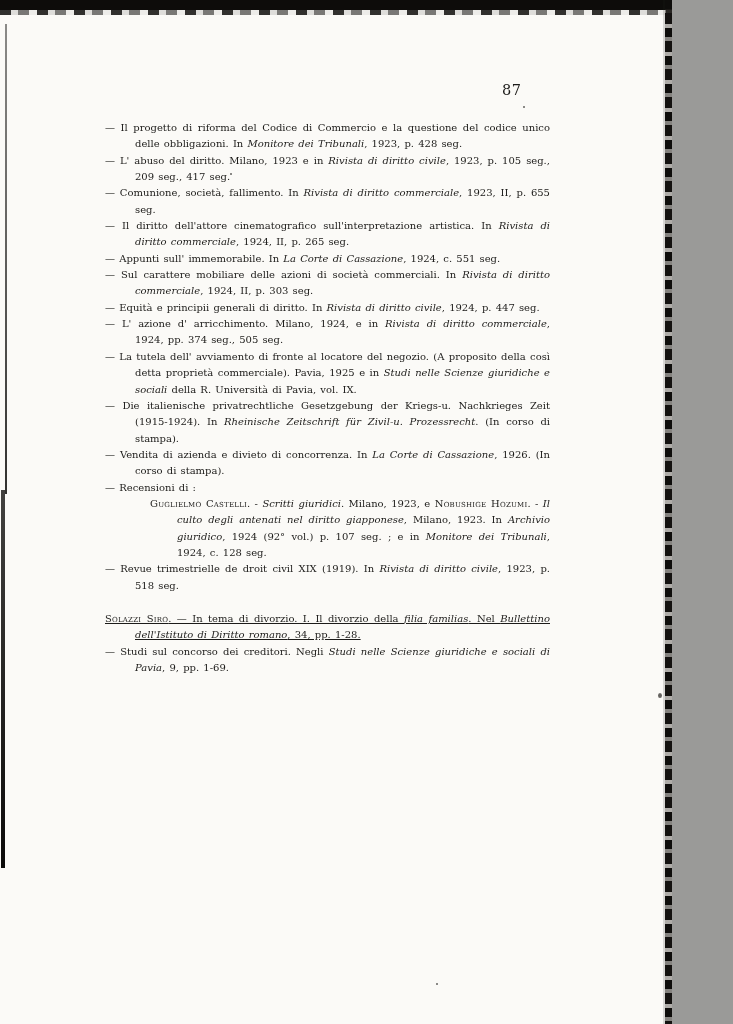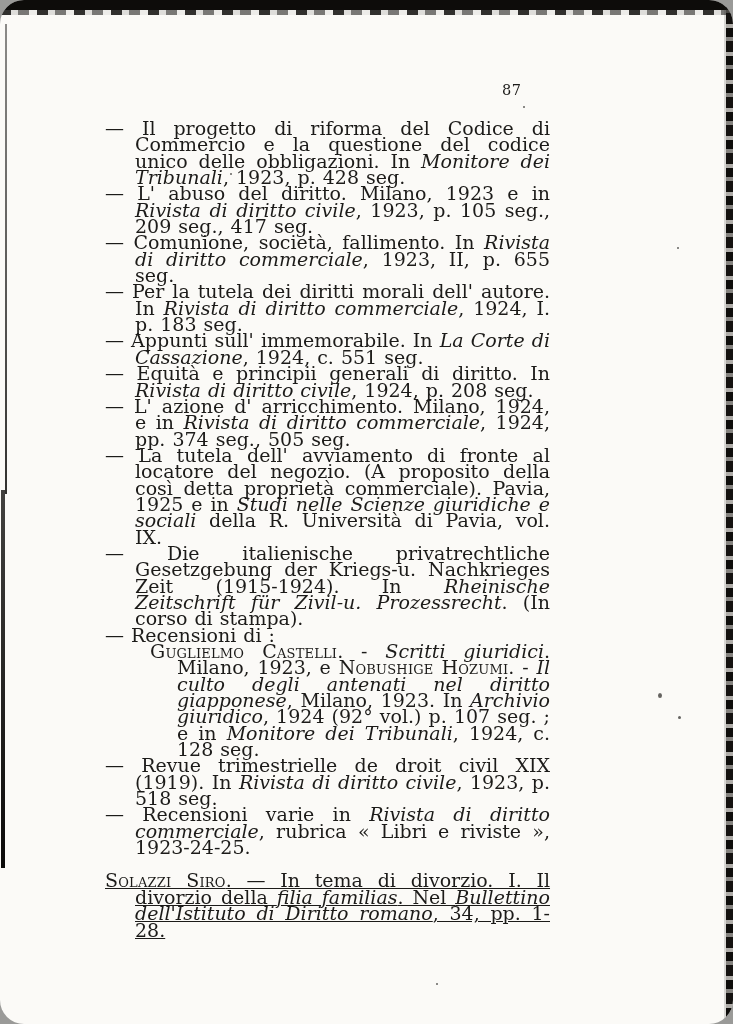--- a/index.html
+++ b/index.html
@@ -1,20 +1,20 @@
 <!DOCTYPE html>
 <html><head>
 <meta charset="utf-8">
 <title>Scanned bibliography page</title>
 <style>
   html,body{margin:0;padding:0;}
   body{background:#9a9a98;font-family:"DejaVu Serif",serif;}
   #scan{
-    position:relative;width:733px;height:1024px;overflow:hidden;
-    background:#fbfaf7;color:#1c1b19;border-radius:24px;
+    position:relative;width:672px;height:1024px;overflow:hidden;
+    background:#fbfaf7;color:#1c1b19;
   }
   
   .top-band{position:absolute;top:0;left:0;width:100%;height:10px;background:#0d0c0a;}
   .top-fray{position:absolute;top:10px;left:0;width:100%;height:5px;
     background:repeating-linear-gradient(90deg,
       rgba(13,12,10,.85) 0 11px, rgba(13,12,10,.12) 11px 18px,
       rgba(13,12,10,.55) 18px 29px, rgba(13,12,10,.06) 29px 37px);}
   .right-strip{position:absolute;top:0;right:0;width:7px;height:100%;
     background:repeating-linear-gradient(180deg,
       #0e0d0b 0 9px, rgba(35,32,28,.55) 9px 13px,
@@ -22,21 +22,21 @@
   .right-strip-fade{position:absolute;top:0;right:7px;width:2px;height:100%;background:rgba(40,38,34,.16);}
   .left-line{position:absolute;left:5px;top:24px;width:2px;height:470px;
     background:linear-gradient(180deg, rgba(28,27,25,.5), rgba(28,27,25,.9));}
   .left-wedge{position:absolute;left:1px;top:490px;width:4px;height:378px;
     background:linear-gradient(180deg, rgba(20,19,17,.8), #0b0a09);}
   .speck{position:absolute;background:rgba(20,18,15,.65);border-radius:50%;}
   
   .page-number{position:absolute;left:502px;top:82px;font-size:14.5px;letter-spacing:.5px;}
   .textblock{
     position:absolute;left:105px;top:120px;width:445px;
-    font-size:19px;line-height:16.35px;text-align:justify;word-spacing:1px;
+    font-size:10px;line-height:16.35px;text-align:justify;word-spacing:1px;
   }
   .entry{margin:0;padding-left:30px;text-indent:-30px;}
   .entry.sub{margin-left:45px;padding-left:27px;text-indent:-27px;}
   .entry.gap{margin-top:17px;text-decoration:underline;}
   .it{font-style:italic;}
   .sc{font-variant:small-caps;letter-spacing:.2px;margin-top:28px;}
 </style>
 </head>
 <body>
 
@@ -55,26 +55,28 @@
   <div class="speck" style="left:436px;top:983px;width:2px;height:2px;"></div>
   <div class="speck" style="left:230px;top:173px;width:2px;height:2px;"></div>
   <div class="speck" style="left:678px;top:716px;width:3px;height:3px;"></div>
 
   <div class="page-number">87</div>
 
   <div class="textblock">
       <p class="entry"><span class="marker">— </span><span class="n">Il progetto di riforma del Codice di Commercio e la questione del codice unico delle obbligazioni. In </span><span class="it">Monitore dei Tribunali</span><span class="n">, 1923, p. 428 seg.</span></p>
       <p class="entry"><span class="marker">— </span><span class="n">L' abuso del diritto. Milano, 1923 e in </span><span class="it">Rivista di diritto civile</span><span class="n">, 1923, p. 105 seg., 209 seg., 417 seg.</span></p>
       <p class="entry"><span class="marker">— </span><span class="n">Comunione, società, fallimento. In </span><span class="it">Rivista di diritto commerciale</span><span class="n">, 1923, II, p. 655 seg.</span></p>
-      <p class="entry"><span class="marker">— </span><span class="n">Per la tutela dei diritti morali dell' autore. In </span><span class="it">Rivista di diritto commerciale</span><span class="n">, 1924, I. p. 183 seg.</span></p>
+      <p class="entry"><span class="marker">— </span><span class="n">Il diritto dell'attore cinematografico sull'interpretazione artistica. In </span><span class="it">Rivista di diritto commerciale</span><span class="n">, 1924, II, p. 265 seg.</span></p>
       <p class="entry"><span class="marker">— </span><span class="n">Appunti sull' immemorabile. In </span><span class="it">La Corte di Cassazione</span><span class="n">, 1924, c. 551 seg.</span></p>
-      <p class="entry"><span class="marker">— </span><span class="n">Equità e principii generali di diritto. In </span><span class="it">Rivista di diritto civile</span><span class="n">, 1924, p. 208 seg.</span></p>
+      <p class="entry"><span class="marker">— </span><span class="n">Sul carattere mobiliare delle azioni di società commerciali. In </span><span class="it">Rivista di diritto commerciale</span><span class="n">, 1924, II, p. 303 seg.</span></p>
+      <p class="entry"><span class="marker">— </span><span class="n">Equità e principii generali di diritto. In </span><span class="it">Rivista di diritto civile</span><span class="n">, 1924, p. 447 seg.</span></p>
       <p class="entry"><span class="marker">— </span><span class="n">L' azione d' arricchimento. Milano, 1924, e in </span><span class="it">Rivista di diritto commerciale</span><span class="n">, 1924, pp. 374 seg., 505 seg.</span></p>
       <p class="entry"><span class="marker">— </span><span class="n">La tutela dell' avviamento di fronte al locatore del negozio. (A proposito della così detta proprietà commerciale). Pavia, 1925 e in </span><span class="it">Studi nelle Scienze giuridiche e sociali</span><span class="n"> della R. Università di Pavia, vol. IX.</span></p>
       <p class="entry"><span class="marker">— </span><span class="n">Die italienische privatrechtliche Gesetzgebung der Kriegs-u. Nachkrieges Zeit (1915-1924). In </span><span class="it">Rheinische Zeitschrift für Zivil-u. Prozessrecht</span><span class="n">. (In corso di stampa).</span></p>
+      <p class="entry"><span class="marker">— </span><span class="n">Vendita di azienda e divieto di concorrenza. In </span><span class="it">La Corte di Cassazione</span><span class="n">, 1926. (In corso di stampa).</span></p>
       <p class="entry"><span class="marker">— </span><span class="n">Recensioni di :</span></p>
       <p class="entry sub"><span class="sc">Guglielmo Castelli</span><span class="n">. - </span><span class="it">Scritti giuridici</span><span class="n">. Milano, 1923, e </span><span class="sc">Nobushige Hozumi</span><span class="n">. - </span><span class="it">Il culto degli antenati nel diritto giapponese</span><span class="n">, Milano, 1923. In </span><span class="it">Archivio giuridico</span><span class="n">, 1924 (92° vol.) p. 107 seg. ; e in </span><span class="it">Monitore dei Tribunali</span><span class="n">, 1924, c. 128 seg.</span></p>
       <p class="entry"><span class="marker">— </span><span class="n">Revue trimestrielle de droit civil XIX (1919). In </span><span class="it">Rivista di diritto civile</span><span class="n">, 1923, p. 518 seg.</span></p>
-      <p class="entry"><span class="marker">— </span><span class="n">Recensioni varie in </span><span class="it">Rivista di diritto commerciale</span><span class="n">, rubrica « Libri e riviste », 1923-24-25.</span></p>
       <p class="entry gap"><span class="sc">Solazzi Siro</span><span class="n">. — In tema di divorzio. I. Il divorzio della </span><span class="it">filia familias</span><span class="n">. Nel </span><span class="it">Bullettino dell'Istituto di Diritto romano</span><span class="n">, 34, pp. 1-28.</span></p>
+      <p class="entry"><span class="marker">— </span><span class="n">Studi sul concorso dei creditori. Negli </span><span class="it">Studi nelle Scienze giuridiche e sociali di Pavia</span><span class="n">, 9, pp. 1-69.</span></p>
     </div>
 
 </div>
 
 </body></html>

